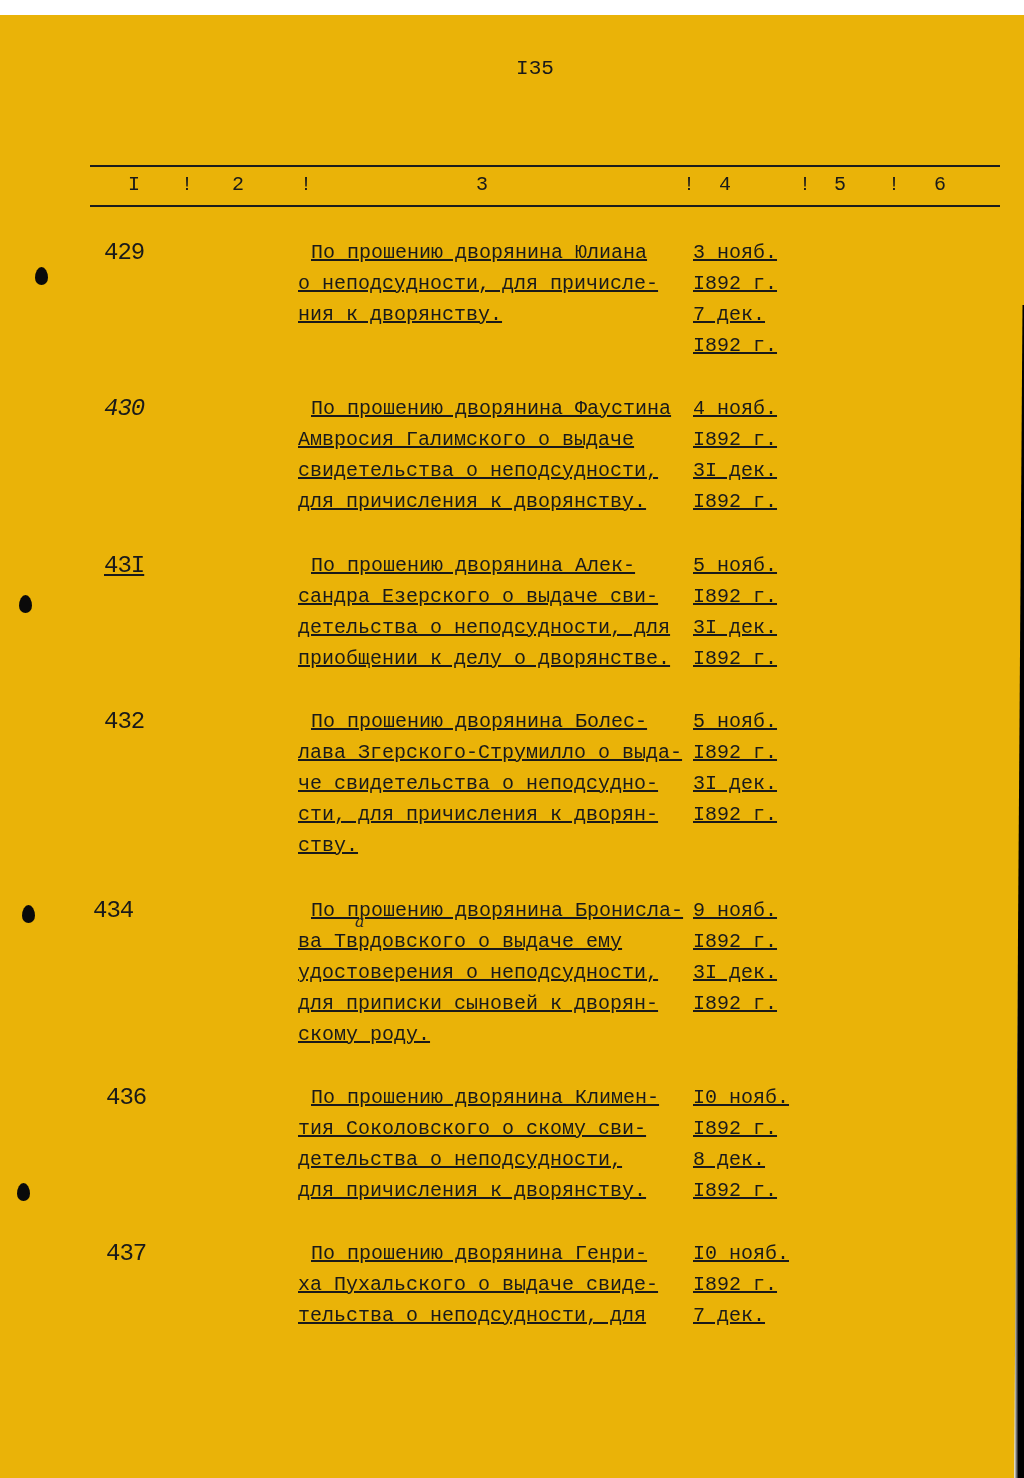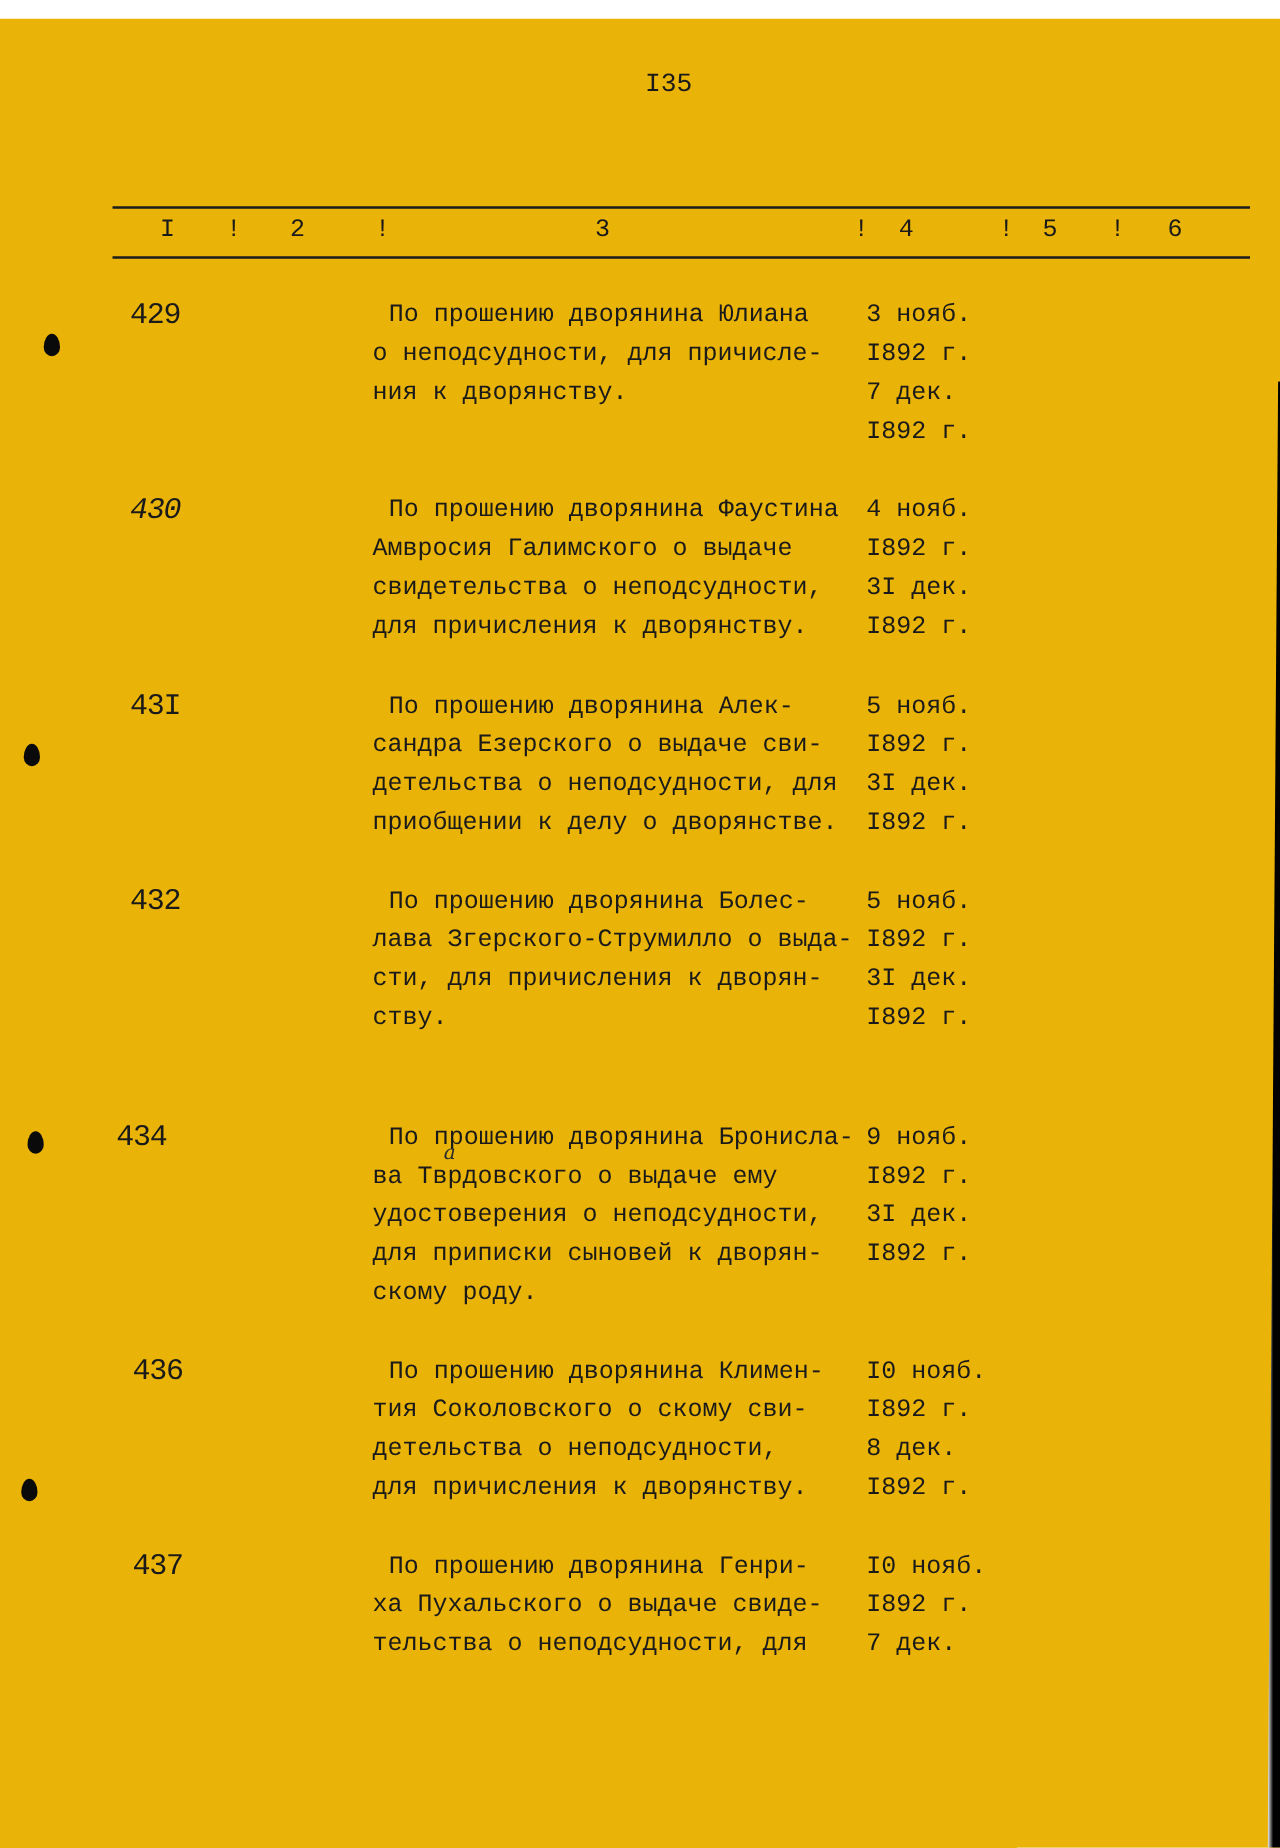--- a/index.html
+++ b/index.html
@@ -56,20 +56,21 @@
       position: absolute;
       font-size: 24px;
       letter-spacing: -1px;
     }
     .entry-desc, .entry-dates {
       position: absolute;
       top: 0;
       font-size: 20px;
       line-height: 31px;
       white-space: pre;
+      text-decoration: underline;
     }
     .entry-desc { left: 298px; }
     .entry-dates { left: 693px; }
     .line { display: block; height: 31px; }
     .line.indent { padding-left: 13px; }
     .correction {
       position: absolute;
       left: 355px;
       top: 897px;
       font-family: "DejaVu Serif", serif;
@@ -122,27 +123,27 @@
         <div class="entry-num" style="left: 104px; top: 2px;">429</div>
         <div class="entry-desc"><span class="line indent">По прошению дворянина Юлиана</span><span class="line">о неподсудности, для причисле-</span><span class="line">ния к дворянству.</span></div>
         <div class="entry-dates"><span class="line">3 нояб.</span><span class="line">I892 г.</span><span class="line">7 дек.</span><span class="line">I892 г.</span></div>
       </div>
       <div class="entry" style="top: 378px;">
         <div class="entry-num" style="left: 104px; top: 2px; font-style: italic;">430</div>
         <div class="entry-desc"><span class="line indent">По прошению дворянина Фаустина</span><span class="line">Амвросия Галимского о выдаче</span><span class="line">свидетельства о неподсудности,</span><span class="line">для причисления к дворянству.</span></div>
         <div class="entry-dates"><span class="line">4 нояб.</span><span class="line">I892 г.</span><span class="line">3I дек.</span><span class="line">I892 г.</span></div>
       </div>
       <div class="entry" style="top: 535px;">
-        <div class="entry-num" style="left: 104px; top: 2px;">43I</div>
+        <div class="entry-num" style="left: 104px; top: 2px; text-decoration: underline;">43I</div>
         <div class="entry-desc"><span class="line indent">По прошению дворянина Алек-</span><span class="line">сандра Езерского о выдаче сви-</span><span class="line">детельства о неподсудности, для</span><span class="line">приобщении к делу о дворянстве.</span></div>
         <div class="entry-dates"><span class="line">5 нояб.</span><span class="line">I892 г.</span><span class="line">3I дек.</span><span class="line">I892 г.</span></div>
       </div>
       <div class="entry" style="top: 691px;">
         <div class="entry-num" style="left: 104px; top: 2px;">432</div>
-        <div class="entry-desc"><span class="line indent">По прошению дворянина Болес-</span><span class="line">лава Згерского-Струмилло о выда-</span><span class="line">сти, для причисления к дворян-</span><span class="line">ству.</span></div>
+        <div class="entry-desc"><span class="line indent">По прошению дворянина Болес-</span><span class="line">лава Згерского-Струмилло о выда-</span><span class="line">че свидетельства о неподсудно-</span><span class="line">сти, для причисления к дворян-</span><span class="line">ству.</span></div>
         <div class="entry-dates"><span class="line">5 нояб.</span><span class="line">I892 г.</span><span class="line">3I дек.</span><span class="line">I892 г.</span></div>
       </div>
       <div class="entry" style="top: 880px;">
         <div class="entry-num" style="left: 93px; top: 2px;">434</div>
         <div class="entry-desc"><span class="line indent">По прошению дворянина Бронисла-</span><span class="line">ва Тврдовского о выдаче ему</span><span class="line">удостоверения о неподсудности,</span><span class="line">для приписки сыновей к дворян-</span><span class="line">скому роду.</span></div>
         <div class="entry-dates"><span class="line">9 нояб.</span><span class="line">I892 г.</span><span class="line">3I дек.</span><span class="line">I892 г.</span></div>
       </div>
       <div class="entry" style="top: 1067px;">
         <div class="entry-num" style="left: 106px; top: 2px; text-align: right;">436</div>
         <div class="entry-desc"><span class="line indent">По прошению дворянина Климен-</span><span class="line">тия Соколовского о скому сви-</span><span class="line">детельства о неподсудности,</span><span class="line">для причисления к дворянству.</span></div>

